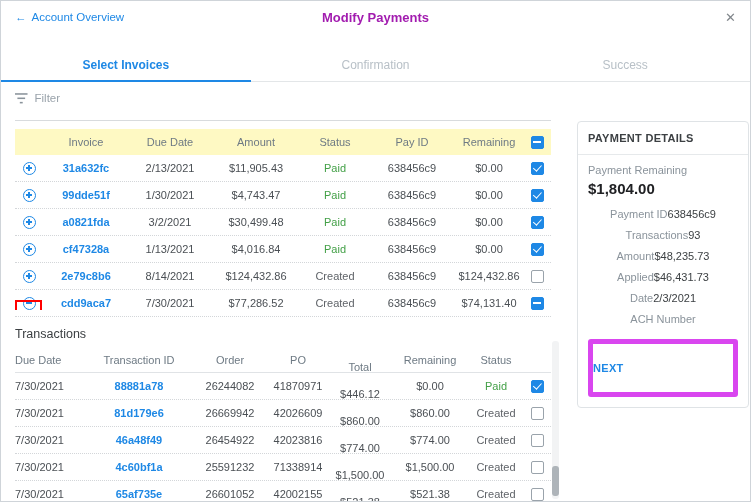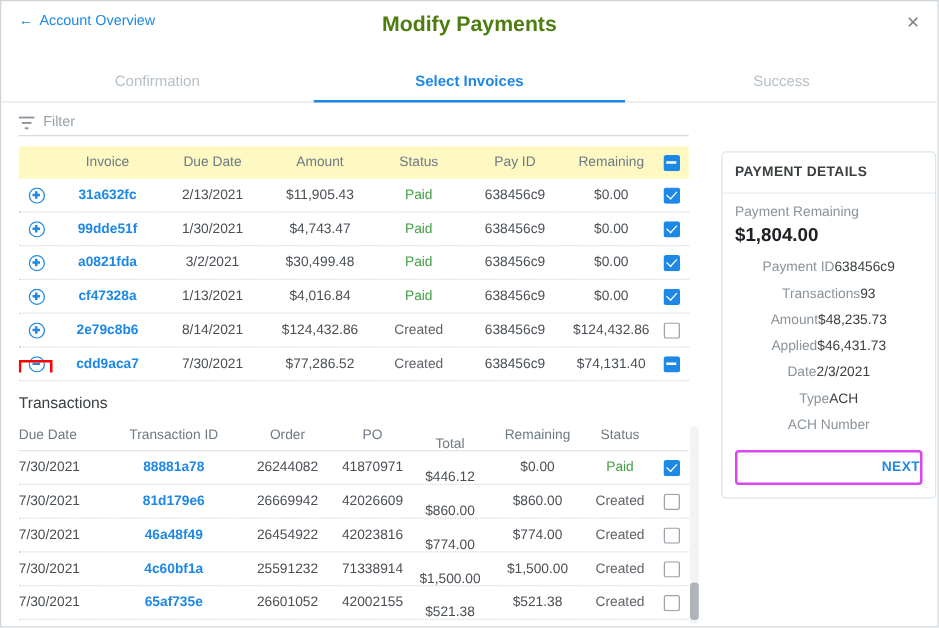--- a/index.html
+++ b/index.html
@@ -6,38 +6,38 @@
   body { background:#e9e9e9; font-family:"Liberation Sans", sans-serif; }
   .page{ position:relative; width:751px; height:502px; background:#fff;
          border:1px solid #cfd4d9; overflow:hidden; margin:0 auto; }
 
   
   .topbar{ position:relative; display:flex; align-items:flex-start;
            justify-content:space-between; padding:10px 14px 0; height:32px; }
   .back{ display:flex; align-items:center; gap:5px; color:#1e88e5;
          font-size:11.5px; cursor:pointer; z-index:2; }
   .page-title{ position:absolute; left:0; right:0; top:9px; text-align:center;
-               font-size:17px; font-weight:700; color:#4d7c0f; pointer-events:none; }
+               font-size:13px; font-weight:700; color:#a21caf; pointer-events:none; }
   .close{ color:#80868b; font-size:13px; cursor:pointer; z-index:2; line-height:1; }
 
   
   .tabs{ display:flex; margin-top:16px; border-bottom:1px solid #e3e6e8; }
   .tab{ flex:1; text-align:center; padding:9px 0 8px; font-size:12px;
         color:#b8c0c7; cursor:pointer; }
   .tab.active{ color:#1e88e5; font-weight:700; border-bottom:2px solid #1e88e5;
                margin-bottom:-1px; }
 
   
   .main{ display:flex; padding-left:14px; }
   .left{ width:548px; position:relative; }
   .right{ width:172px; margin-left:14px; margin-top:39px; }
 
   
   .filter{ display:flex; align-items:center; gap:7px; margin:10px 0 8px;
-           border-bottom:1px solid #d8dbde; padding-bottom:4px; width:536px; }
+           border-bottom:1px solid #d8dbde; padding-bottom:16px; width:536px; }
   .filter input{ border:0; outline:0; width:100%; font-size:11.5px; color:#444;
                  font-family:"Liberation Sans", sans-serif; background:transparent; }
   .filter input::placeholder{ color:#9aa3ab; }
 
   
   .inv-header{ display:flex; align-items:center; height:26px; background:#fef9c3;
                font-size:11px; color:#6e7a84; width:536px; }
   .inv-row{ display:flex; align-items:center; height:27px; font-size:11px;
             color:#4a4f54; border-bottom:1px dotted #d3d6d9; width:536px; }
   .cell{ text-align:center; overflow:hidden; white-space:nowrap; }
@@ -97,41 +97,41 @@
   .panel{ border:1px solid #dfe3e6; border-radius:4px; background:#fff; }
   .panel-title{ padding:10px; font-size:11px; font-weight:700; color:#3c4043;
                 letter-spacing:.3px; border-bottom:1px solid #e6e9eb; }
   .remaining{ padding:9px 10px 6px; }
   .rem-label{ color:#8a939b; font-size:11px; }
   .rem-value{ font-size:15px; font-weight:700; color:#202124; margin-top:4px; }
   .detail{ display:flex; justify-content:center; padding:4.5px 10px;
            font-size:11px; }
   .detail .lab{ color:#8a939b; }
   .detail .val{ color:#3c4043; }
-  .next{ margin:10px; border:2px solid #d946ef; border-radius:3px; color:#1e88e5;
-         font-size:11px; font-weight:700; text-align:right; padding:6px 0;
+  .next{ margin:10px; border:5px solid #d946ef; border-radius:3px; color:#1e88e5;
+         font-size:11px; font-weight:700; text-align:left; padding:18px 0;
          cursor:pointer; letter-spacing:.3px; }
 </style>
 </head>
 <body>
 
 <div class="page">
 
   <div class="topbar">
     <div class="back">
       <span>←</span>
       <span>Account Overview</span>
     </div>
     <div class="page-title">Modify Payments</div>
     <div class="close">✕</div>
   </div>
 
   <div class="tabs">
+    <div class="tab active">Select Invoices</div>
     <div class="tab">Confirmation</div>
-    <div class="tab active">Select Invoices</div>
     <div class="tab">Success</div>
   </div>
 
   <div class="main">
     <div class="left">
 
       <div class="filter">
         <svg width="13" height="11" viewBox="0 0 13 11">
           <rect x="0" y="0" width="13" height="1.6" fill="#8a939b"></rect>
           <rect x="2.5" y="4.5" width="8" height="1.6" fill="#8a939b"></rect>
@@ -348,24 +348,20 @@
         </div>
         <div class="detail">
           <span class="lab">Applied</span>
           <span class="val">$46,431.73</span>
         </div>
         <div class="detail">
           <span class="lab">Date</span>
           <span class="val">2/3/2021</span>
         </div>
         <div class="detail">
-          <span class="lab">Type</span>
-          <span class="val">ACH</span>
-        </div>
-        <div class="detail">
           <span class="lab">ACH Number</span>
           <span class="val"></span>
         </div>
         <div class="next">NEXT</div>
       </div>
     </div>
   </div>
 
   <div class="scrollbar">
     <div class="scroll-thumb"></div>

